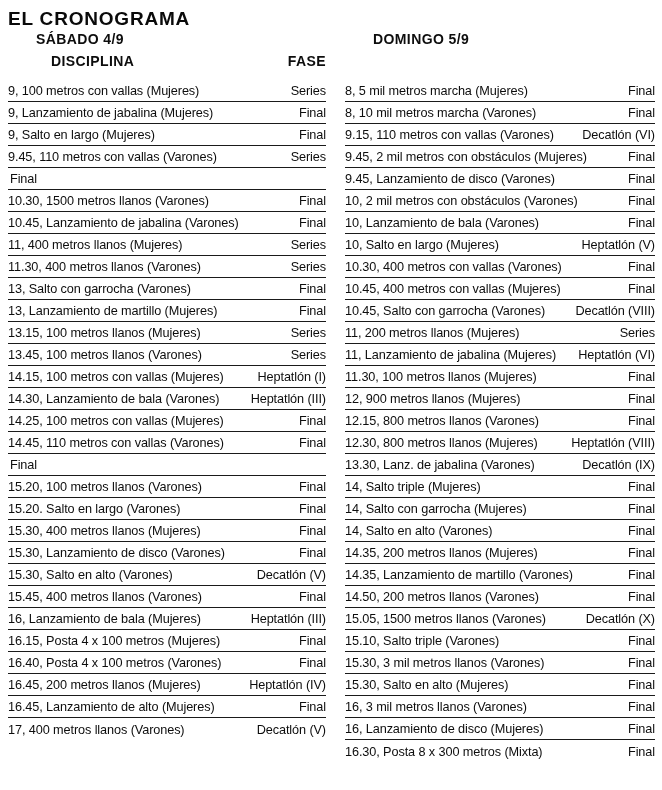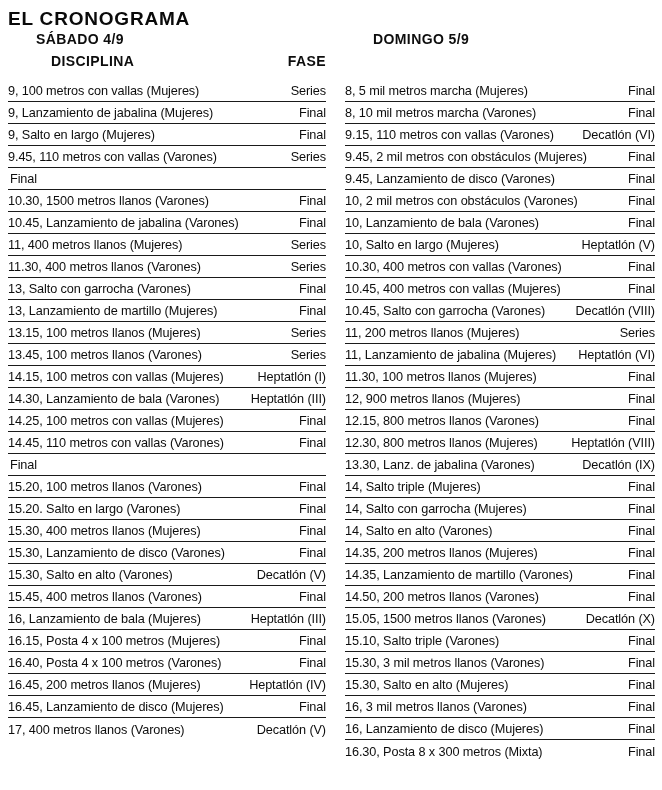--- a/index.html
+++ b/index.html
@@ -194,21 +194,21 @@
           </div>
           <div class="row">
             <span class="event">16.40, Posta 4 x 100 metros (Varones)</span>
             <span class="phase">Final</span>
           </div>
           <div class="row">
             <span class="event">16.45, 200 metros llanos (Mujeres)</span>
             <span class="phase">Heptatlón (IV)</span>
           </div>
           <div class="row">
-            <span class="event">16.45, Lanzamiento de disco (Mujeres)</span>
+            <span class="event">16.45, Lanzamiento de alto (Mujeres)</span>
             <span class="phase">Final</span>
           </div>
           <div class="row">
             <span class="event">17, 400 metros llanos (Varones)</span>
             <span class="phase">Decatlón (V)</span>
           </div>
         </div>
     </div>
 
     <div class="col right">

